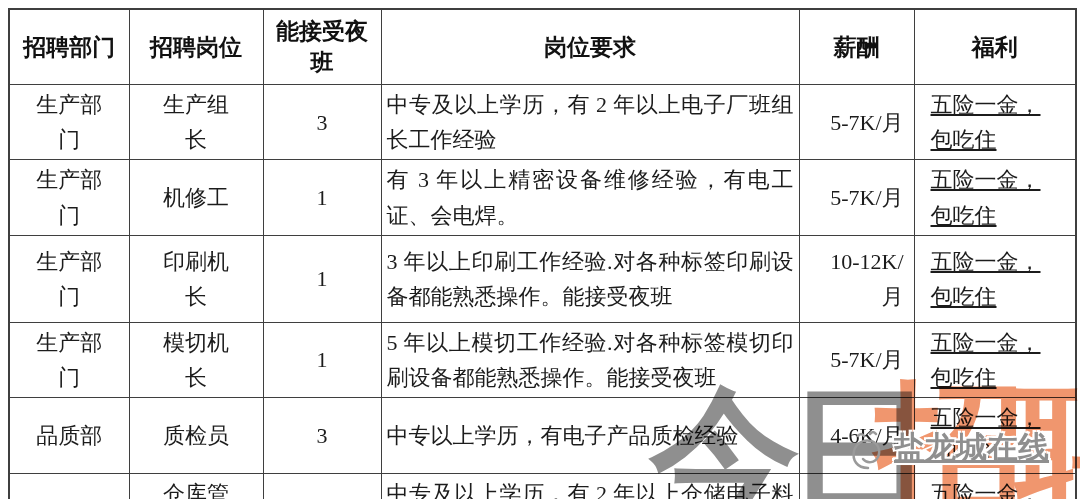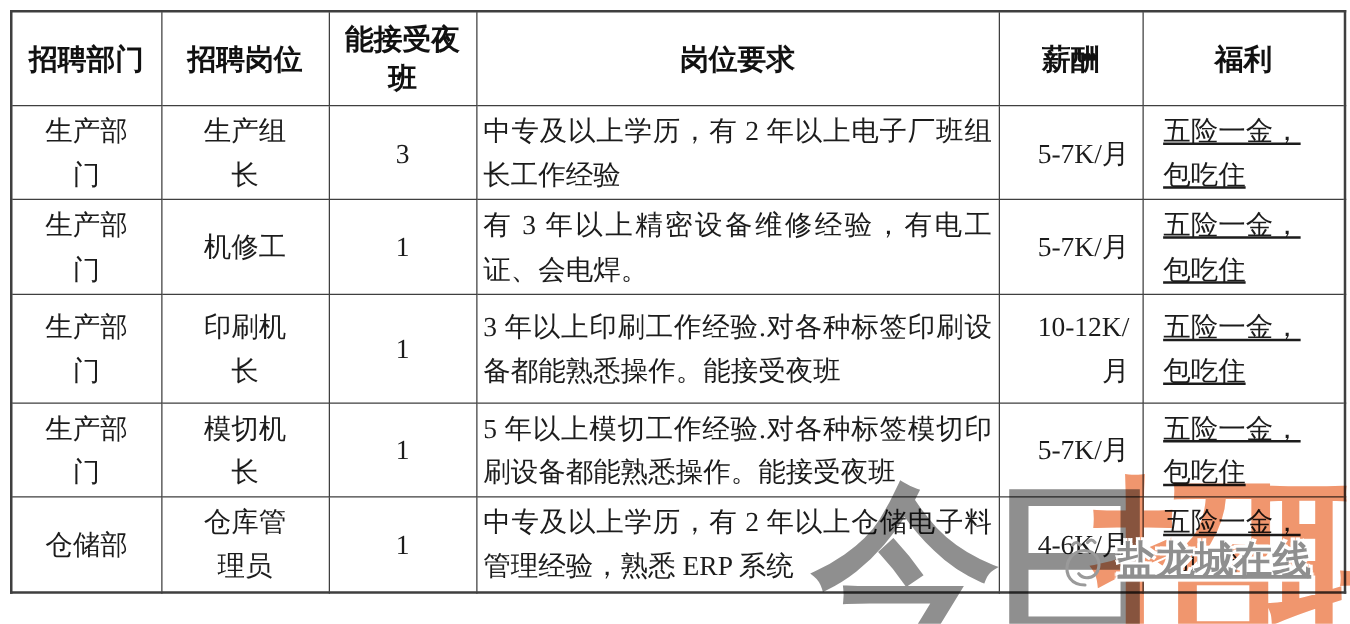--- a/index.html
+++ b/index.html
@@ -107,20 +107,28 @@
         <td class="ben">五险一金，包吃住</td>
       </tr>
       <tr style="height:75px">
         <td class="c">生产部门</td>
         <td class="c">模切机长</td>
         <td class="num">1</td>
         <td class="req">5 年以上模切工作经验.对各种标签模切印刷设备都能熟悉操作。能接受夜班</td>
         <td class="sal">5-7K/月</td>
         <td class="ben">五险一金，包吃住</td>
       </tr>
+      <tr style="height:66px">
+        <td class="c">品质部</td>
+        <td class="c">质检员</td>
+        <td class="num">3</td>
+        <td class="req">中专以上学历，有电子产品质检经验</td>
+        <td class="sal">4-6K/月</td>
+        <td class="ben">五险一金，包吃住</td>
+      </tr>
       <tr style="height:68px">
         <td class="c">仓储部</td>
         <td class="c">仓库管理员</td>
         <td class="num">1</td>
         <td class="req">中专及以上学历，有 2 年以上仓储电子料管理经验，熟悉 ERP 系统</td>
         <td class="sal">4-6K/月</td>
         <td class="ben">五险一金，包吃住</td>
       </tr>
     </tbody>
   </table>

